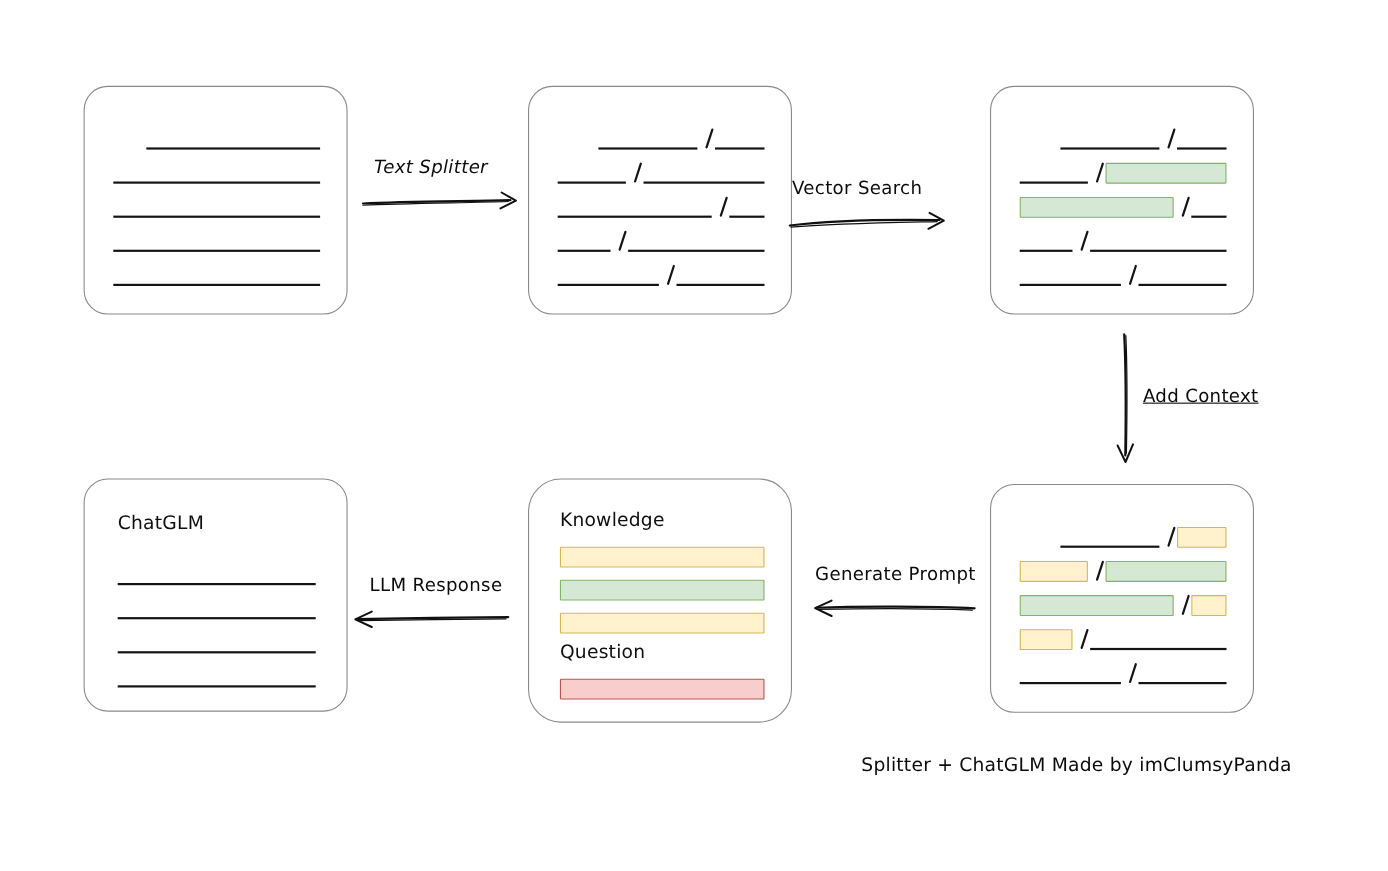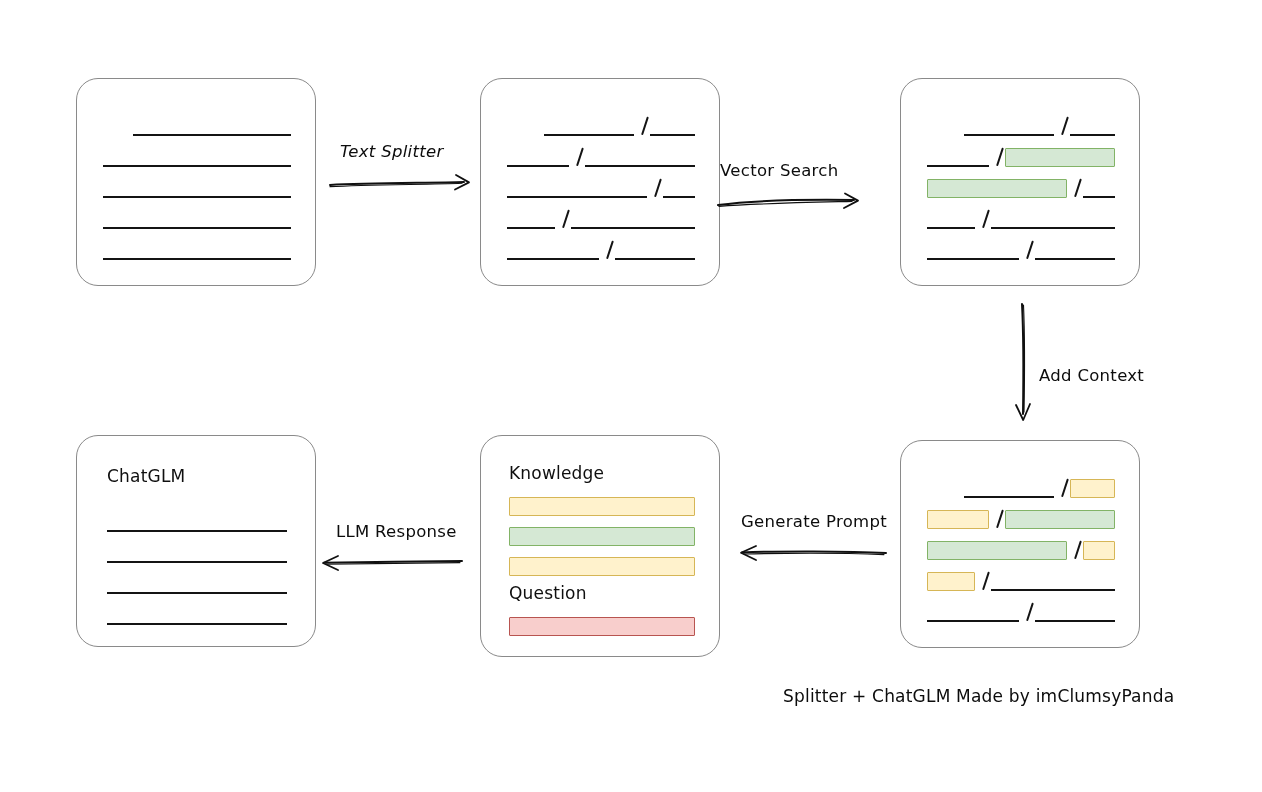--- a/index.html
+++ b/index.html
@@ -242,21 +242,21 @@
         <span class="seg plain" style="width: 124px; flex: 0 0 124px;"></span>
       </div>
       <div class="row">
         <span class="seg plain" style="width: 92px; flex: 0 0 92px;"></span>
         <span class="slash"></span>
         <span class="seg plain" style="width: 80px; flex: 0 0 80px;"></span>
       </div>
     </div>
 </div>
 
-<div class="card" style="left:480px; top:435px; width:240px; height:222px;">
+<div class="card" style="left:480px; top:435px; width:240px; height:222px;border-radius:30px;">
   <div class="card-title" style="left:28px; top:27px;">Knowledge</div>
   <div>
       <div class="bar" style="left: 28px; top: 61px; width: 186px; background: rgb(255, 242, 204); border-color: rgb(214, 182, 86);"></div>
       <div class="bar" style="left: 28px; top: 91px; width: 186px; background: rgb(213, 232, 212); border-color: rgb(130, 179, 102);"></div>
       <div class="bar" style="left: 28px; top: 121px; width: 186px; background: rgb(255, 242, 204); border-color: rgb(214, 182, 86);"></div>
     </div>
 
   <div class="card-title" style="left:28px; top:147px;">Question</div>
   <div>
       <div class="bar" style="left: 28px; top: 181px; width: 186px; background: rgb(248, 206, 204); border-color: rgb(184, 84, 80);"></div>
@@ -293,21 +293,21 @@
 <div class="arrow-wrap" style="left:716px; top:142px; width:144px; height:52px;margin-top:19px;">
   <div class="arrow-label" style="left:4px; top:0px;">Vector Search</div>
   <svg class="arrow-svg" width="144" height="24" viewBox="0 0 144 24" style="left:0; top:28px;">
     <path d="M2,16 C40,11 100,10.5 138,11" fill="none" stroke="#101010" stroke-width="2" stroke-linecap="round"></path>
     <path d="M3,17.4 C42,14.2 102,13.2 136,12.4" fill="none" stroke="#101010" stroke-width="1.2" stroke-linecap="round"></path>
     <path d="M129,4.5 L142,11.6 L128,19" fill="none" stroke="#101010" stroke-width="1.8" stroke-linejoin="round" stroke-linecap="round"></path>
   </svg>
 </div>
 
 <div class="arrow-wrap" style="left:1012px; top:302px; width:150px; height:122px;">
-  <div class="arrow-label" style="left:27px; top:64px;">Add Context</div>
+  <div class="arrow-label" style="left:27px; top:48px;text-decoration:underline;">Add Context</div>
   <svg class="arrow-svg" width="28" height="122" viewBox="0 0 28 122" style="left:0; top:0;">
     <path d="M10,2 C12,40 11.5,78 11,112" fill="none" stroke="#101010" stroke-width="2" stroke-linecap="round"></path>
     <path d="M11.5,3 C13.2,41 12.6,79 12,110" fill="none" stroke="#101010" stroke-width="1.1" stroke-linecap="round"></path>
     <path d="M4,103 L11.2,118 L18,102" fill="none" stroke="#101010" stroke-width="1.8" stroke-linejoin="round" stroke-linecap="round"></path>
   </svg>
 </div>
 
 <div class="arrow-wrap" style="left:738px; top:512px; width:150px; height:52px;text-align:center;">
   <div class="arrow-label" style="left:3px; top:0px;">Generate Prompt</div>
   <svg class="arrow-svg" width="150" height="24" viewBox="0 0 150 24" style="left:0; top:28px;">

